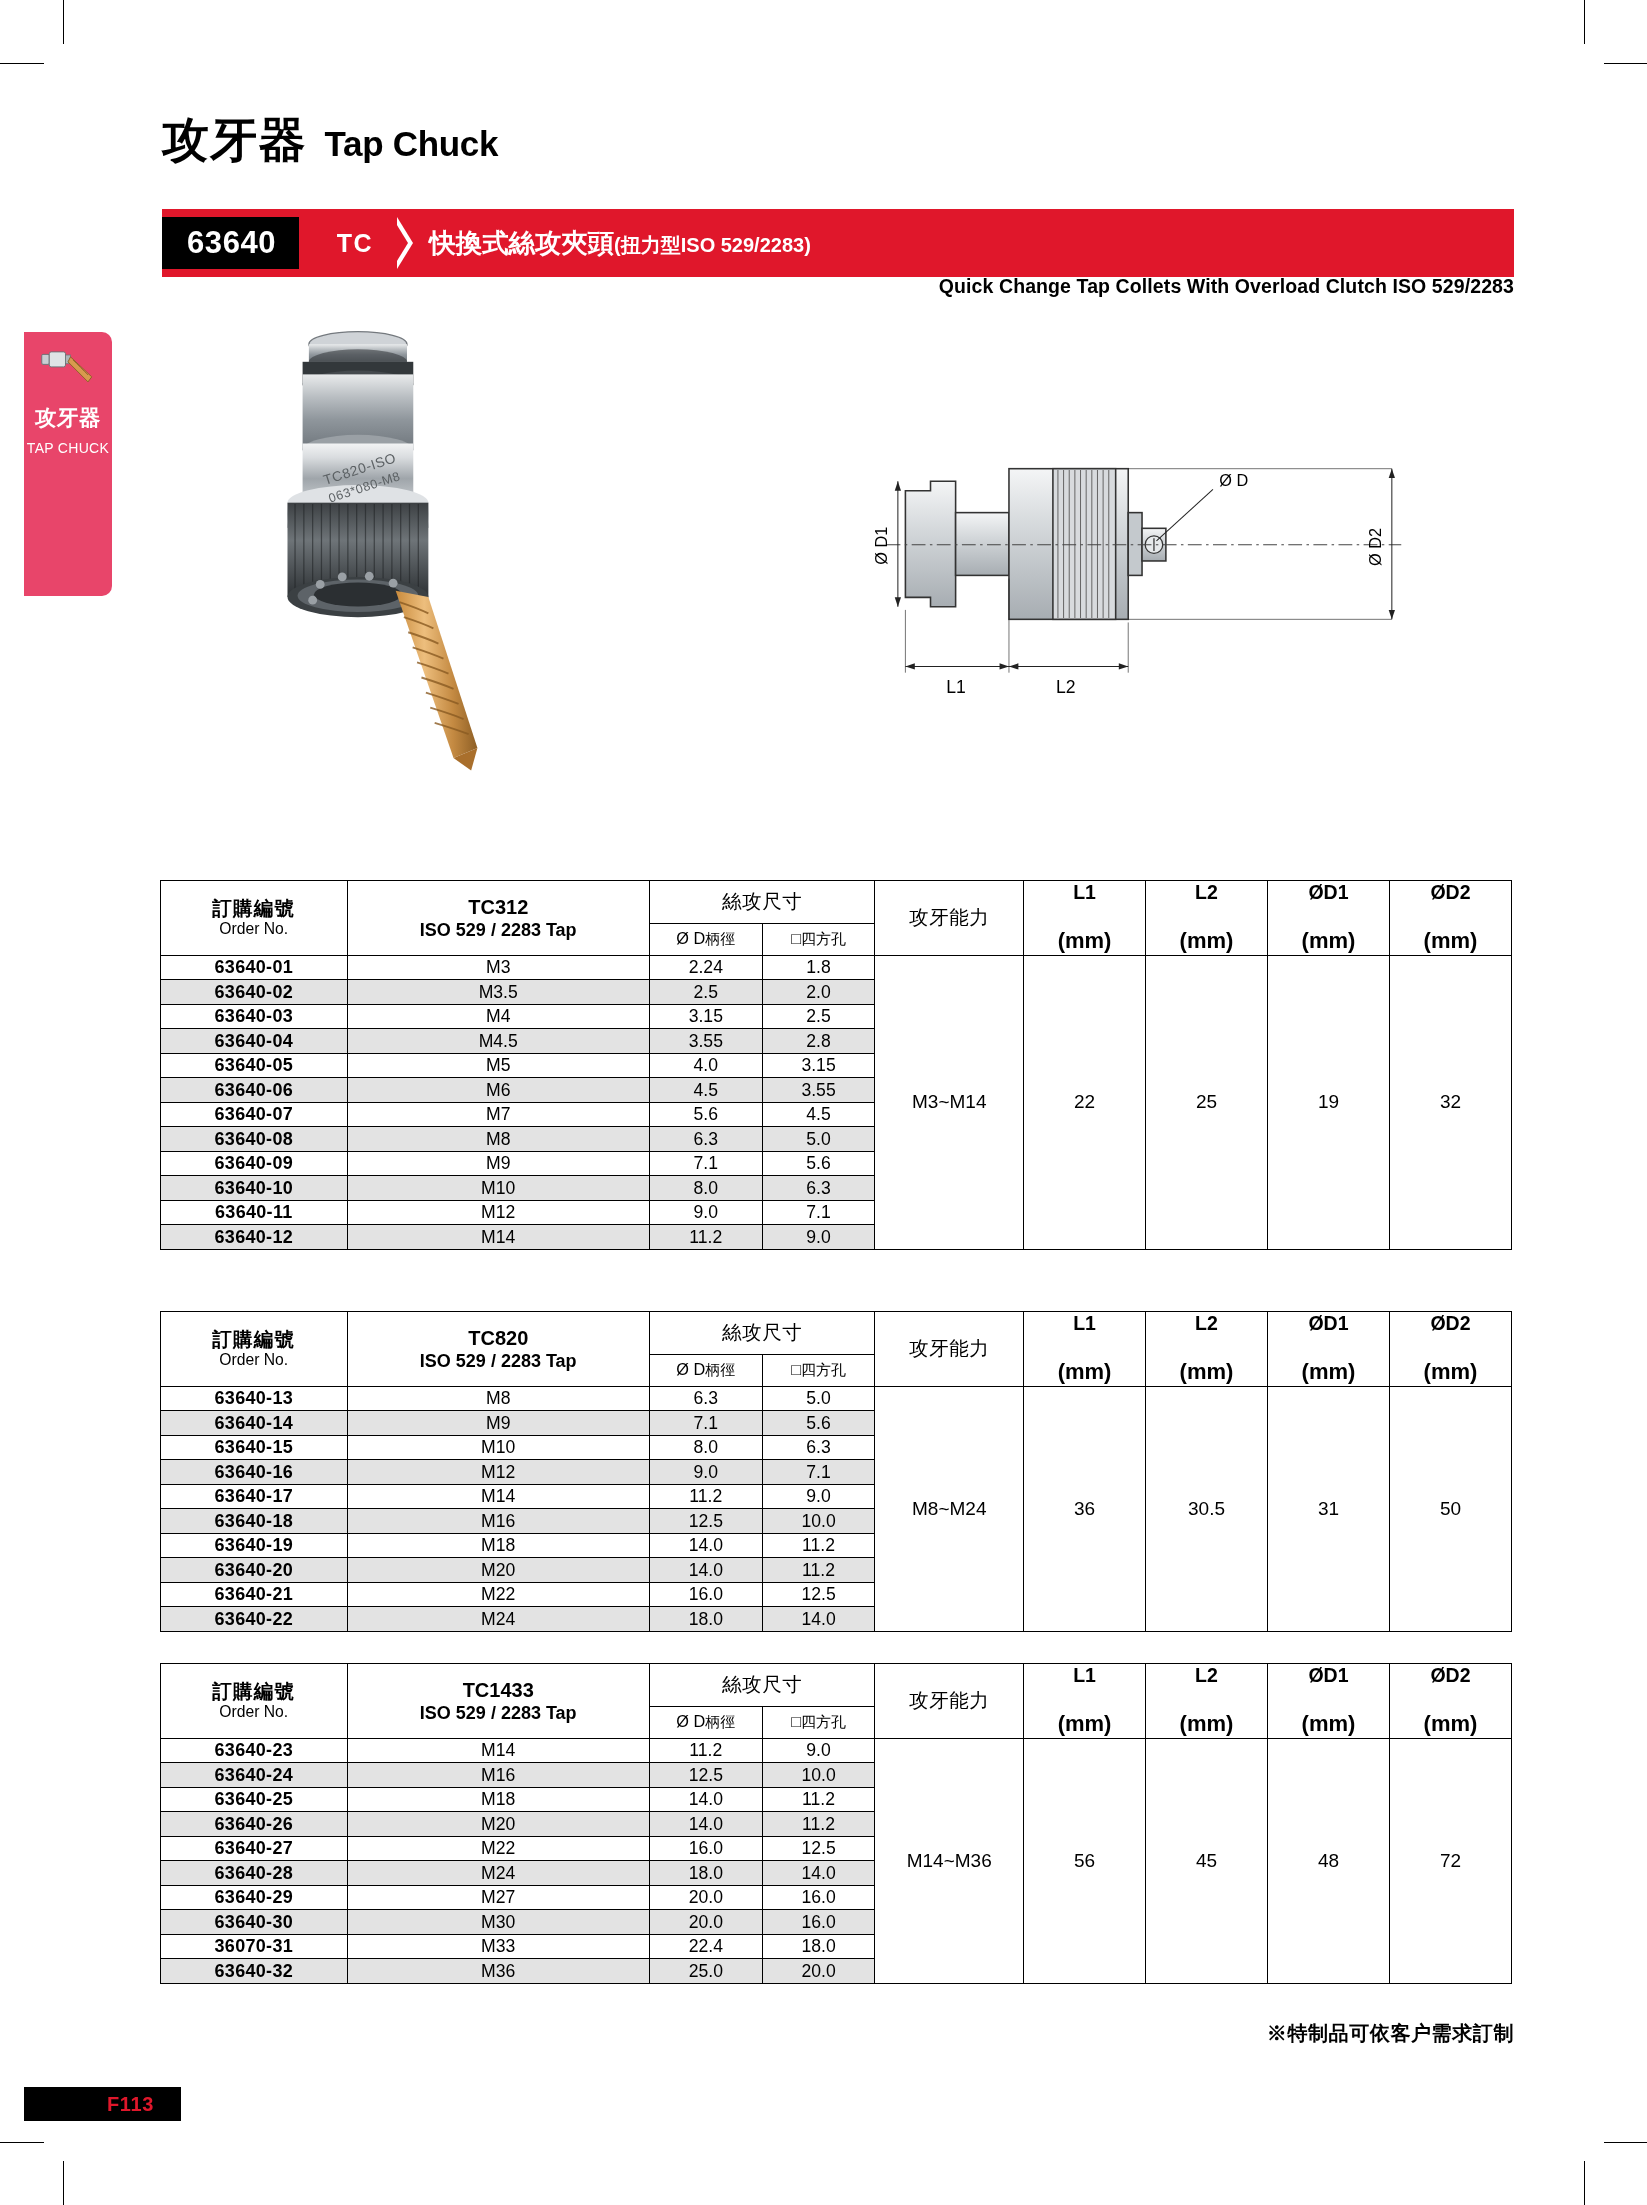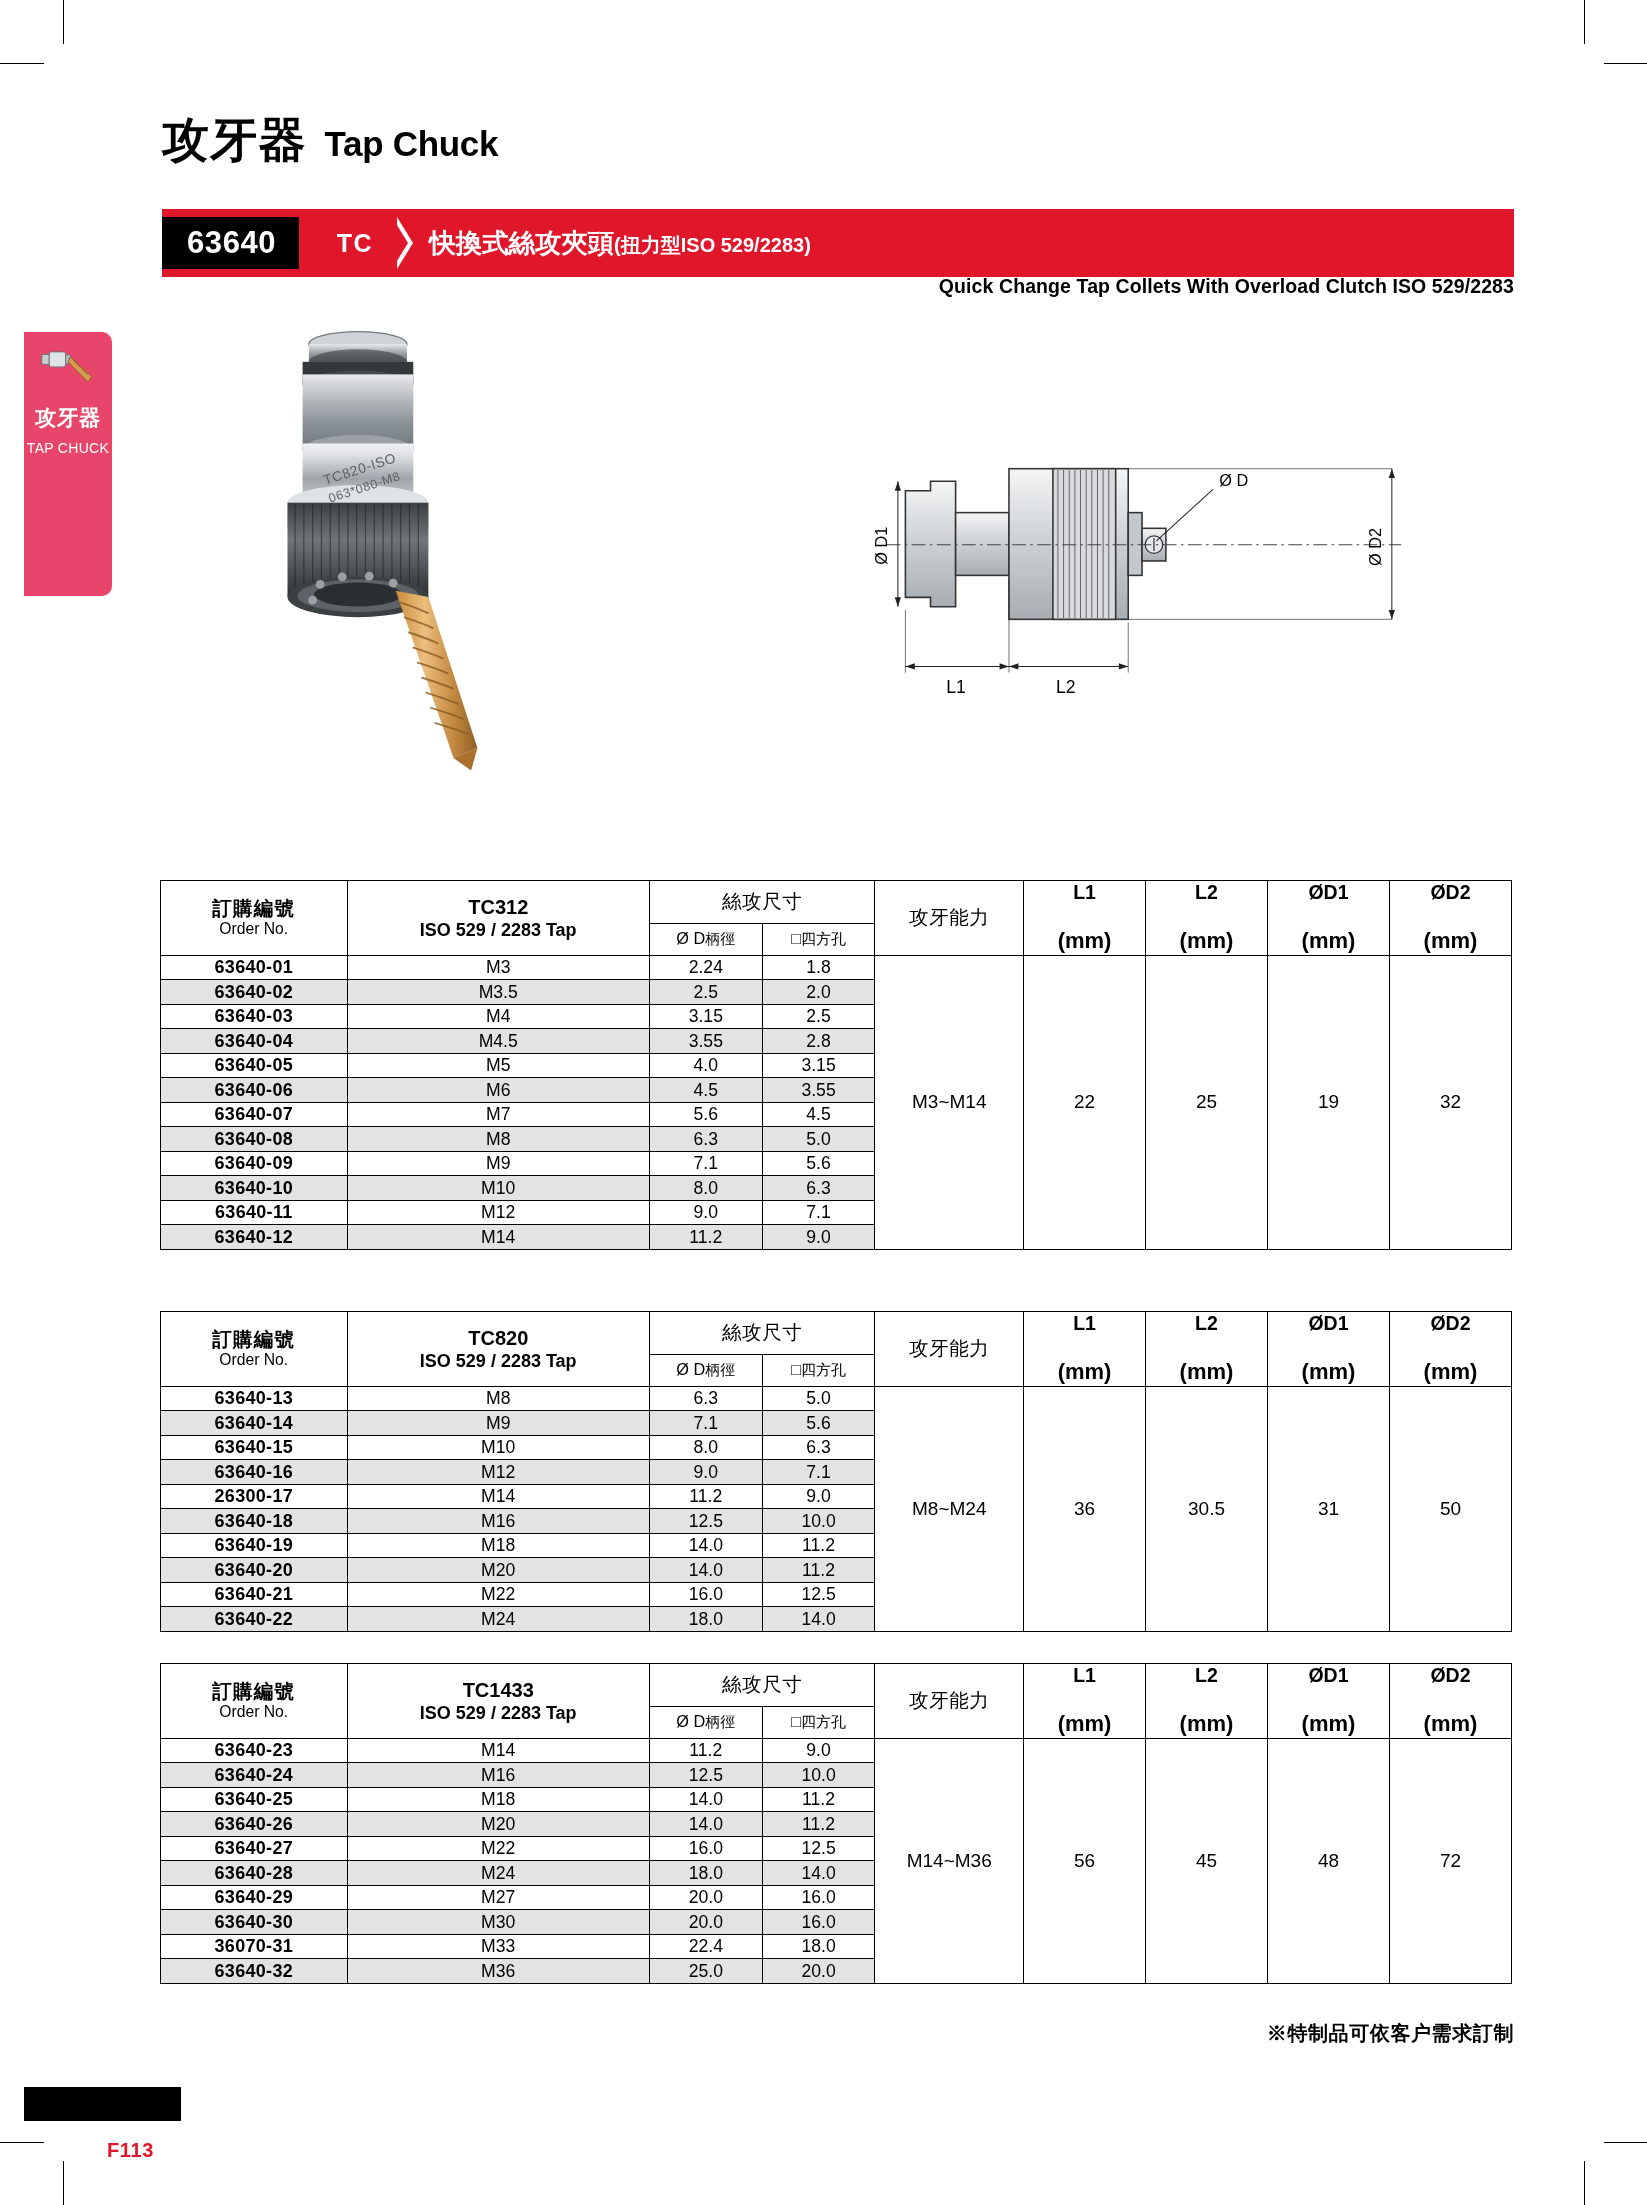--- a/index.html
+++ b/index.html
@@ -283,21 +283,20 @@
     background: #000;
   }
   .pagenum {
     position: absolute;
     left: 107px;
     top: 2093px;
     color: #e0172b;
     font-size: 20px;
     font-weight: bold;
     letter-spacing: 0.6px;
-    margin-top: 46px;
   }
 </style>
 </head>
 <body>
 
 <div class="crop crop-v" style="left:63px; top:0;"></div>
 <div class="crop crop-h" style="left:0; top:63px;"></div>
 <div class="crop crop-v" style="left:1584px; top:0;"></div>
 <div class="crop crop-h" style="left:1604px; top:63px;"></div>
 <div class="crop crop-v" style="left:63px; top:2161px;"></div>
@@ -691,21 +690,21 @@
     <td class="val">8.0</td>
     <td class="val">6.3</td>
   </tr>
   <tr class="rowh alt">
     <td class="ordercell">63640-16</td>
     <td class="val">M12</td>
     <td class="val">9.0</td>
     <td class="val">7.1</td>
   </tr>
   <tr class="rowh">
-    <td class="ordercell">26300-17</td>
+    <td class="ordercell">63640-17</td>
     <td class="val">M14</td>
     <td class="val">11.2</td>
     <td class="val">9.0</td>
   </tr>
   <tr class="rowh alt">
     <td class="ordercell">63640-18</td>
     <td class="val">M16</td>
     <td class="val">12.5</td>
     <td class="val">10.0</td>
   </tr>

